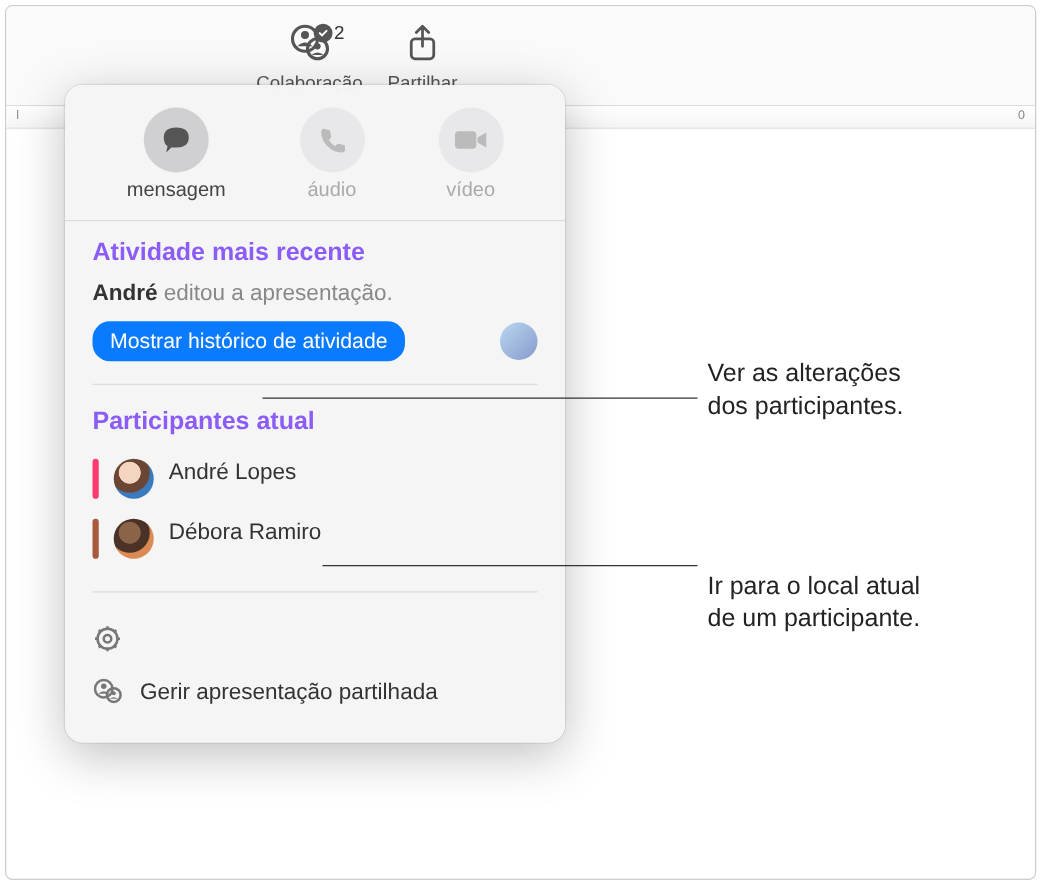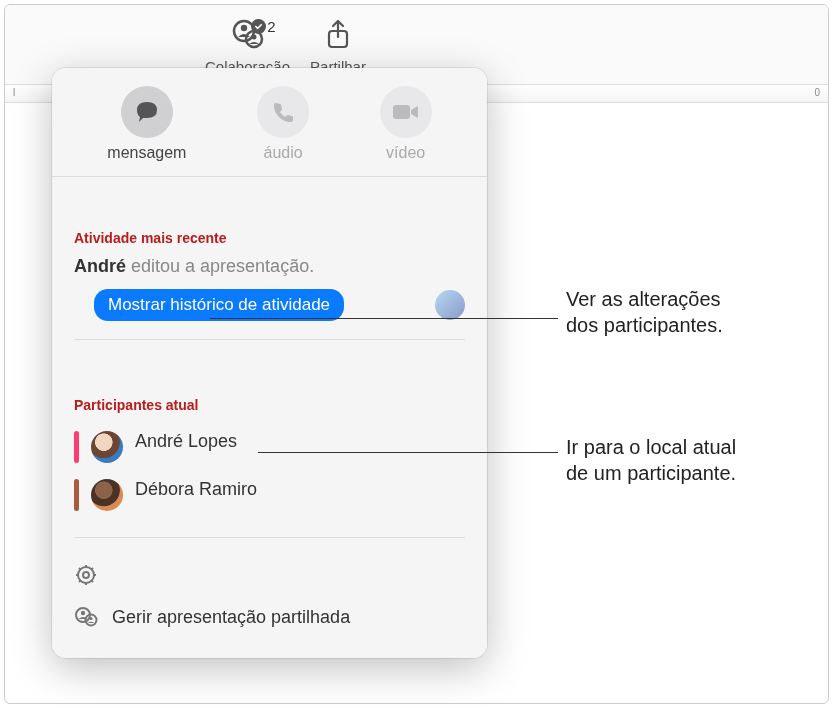--- a/index.html
+++ b/index.html
@@ -84,21 +84,21 @@
     .ruler-tick {
       position: absolute;
       top: 2px;
       font-size: 10px;
       color: #888;
     }
     .popover {
       position: absolute;
       left: 52px;
       top: 68px;
-      width: 435px;
+      width: 400px;
       background: rgba(245,245,245,0.98);
       border-radius: 14px;
       box-shadow: 0 10px 40px rgba(0,0,0,0.25), 0 0 0 1px rgba(0,0,0,0.08);
       padding-bottom: 0;
       overflow: hidden;
     }
     .contact-row {
       display: flex;
       justify-content: space-around;
       padding: 18px 20px 14px;
@@ -120,40 +120,38 @@
       display: flex;
       align-items: center;
       justify-content: center;
     }
     .circle-icon.active { background: #d0d0d2; }
     .circle-icon.inactive { background: #e8e8ea; }
     .section {
       padding: 14px 22px;
     }
     .section-header {
-      font-size: 14px;
+      font-size: 20px;
       font-weight: 600;
-      color: #b91c1c;
+      color: #8b5cf6;
       margin-bottom: 10px;
-      margin-top: 39px;
     }
     .activity-line {
       font-size: 18px;
       color: #888;
       margin-bottom: 12px;
     }
     .activity-line .actor {
       color: #333;
       font-weight: 600;
     }
     .pill-row {
       display: flex;
       align-items: center;
       justify-content: space-between;
-      margin-left: 20px;
     }
     .pill {
       background: #0a7aff;
       color: #fff;
       font-size: 17px;
       font-weight: 500;
       padding: 6px 14px;
       border-radius: 14px;
       display: inline-block;
     }
@@ -360,16 +358,16 @@
   </div>
 </div>
 
 <div class="callout-line" style="left:210px; top:318px; width:348px;"></div>
 <div class="callout" style="left:566px; top:286px;">
   <div>Ver as alterações</div>
   <div>dos participantes.</div>
 </div>
 
 <div class="callout-line" style="left:258px; top:452px; width:300px;"></div>
-<div class="callout" style="left:566px; top:434px;">
+<div class="callout" style="left:566px; top:456px;">
   <div>Ir para o local atual</div>
   <div>de um participante.</div>
 </div>
 
 </body></html>

